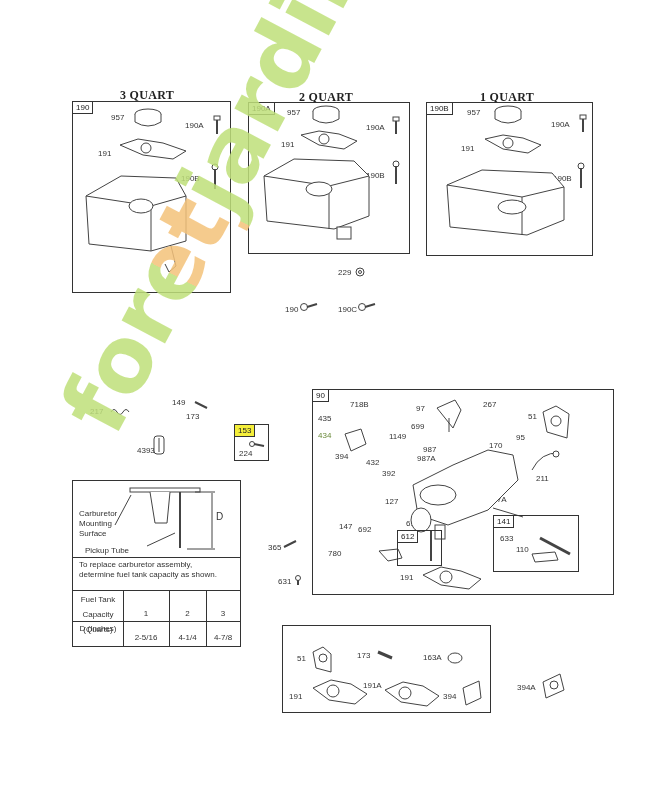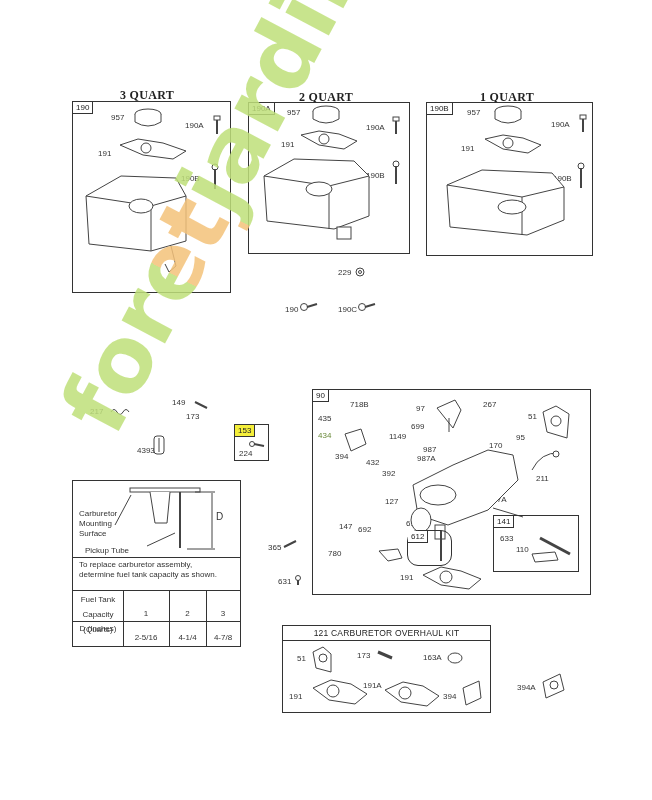--- a/index.html
+++ b/index.html
@@ -151,21 +151,21 @@
 
 <div class="box" style="left:234px;top:424px;width:33px;height:35px;">
   <div class="tag yellow">153</div>
   <svg width="16" height="8" style="left:14px;top:15px;">
       <circle cx="3" cy="4" r="2.5" fill="#fff" stroke="#444"></circle>
       <line x1="5" y1="4" x2="15" y2="6" stroke="#444" stroke-width="2"></line>
     </svg>
   <span class="lbl" style="left:4px;top:24px;">224</span>
 </div>
 
-<div class="box" style="left:312px;top:389px;width:277px;height:204px;">
+<div class="box" style="left:312px;top:389px;width:277px;height:204px;padding-left:23px;">
   <div class="tag">90</div>
   <span class="lbl" style="left:37px;top:10px;">718B</span>
   <span class="lbl" style="left:103px;top:14px;">97</span>
   <span class="lbl" style="left:170px;top:10px;">267</span>
   <span class="lbl" style="left:215px;top:22px;">51</span>
   <span class="lbl" style="left:5px;top:24px;">435</span>
   <span class="lbl" style="left:5px;top:41px;color:#6a8a3a;">434</span>
   <span class="lbl" style="left:22px;top:62px;">394</span>
   <span class="lbl" style="left:53px;top:68px;">432</span>
   <span class="lbl" style="left:76px;top:42px;">1149</span>
@@ -207,21 +207,21 @@
       <circle cx="25" cy="4" r="3" fill="#fff" stroke="#444"></circle>
     </svg>
   <svg width="25" height="14" style="left:65px;top:158px;">
       <path d="M1 3 L20 1 L24 10 L10 13 Z" fill="#fff" stroke="#444"></path>
     </svg>
   <svg width="62" height="26" style="left:108px;top:175px;">
       <path d="M2 10 L20 2 L40 6 L60 14 L48 24 L20 20 Z" fill="#fff" stroke="#444"></path>
       <circle cx="25" cy="12" r="6" fill="none" stroke="#444"></circle>
     </svg>
 
-  <div class="box" style="left:94px;top:140px;width:43px;height:34px;border-radius:11px;">
+  <div class="box" style="left:84px;top:140px;width:43px;height:34px;">
     <div class="tag">612</div>
     <svg width="6" height="30" style="left:30px;top:0px;">
         <line x1="3" y1="0" x2="3" y2="30" stroke="#444" stroke-width="2"></line>
       </svg>
   </div>
 
   <div class="box" style="left:180px;top:125px;width:84px;height:55px;">
     <div class="tag">141</div>
     <span class="lbl" style="left:6px;top:18px;">633</span>
     <span class="lbl" style="left:22px;top:29px;">110</span>
@@ -267,21 +267,20 @@
   <div class="nt-cell" style="left:50px;top:128px;width:46px;">1</div>
   <div class="nt-cell" style="left:96px;top:128px;width:37px;">2</div>
   <div class="nt-cell" style="left:133px;top:128px;width:34px;">3</div>
   <div class="nt-cell" style="left:2px;top:143px;width:46px;line-height:10px;">D (Inches)</div>
   <div class="nt-cell" style="left:50px;top:152px;width:46px;">2-5/16</div>
   <div class="nt-cell" style="left:96px;top:152px;width:37px;">4-1/4</div>
   <div class="nt-cell" style="left:133px;top:152px;width:34px;">4-7/8</div>
 </div>
 
 <div class="box" style="left:282px;top:625px;width:207px;height:86px;">
-  <div class="kit-header">121 CARBURETOR OVERHAUL KIT</div>
   <span class="lbl" style="left:14px;top:28px;">51</span>
   <svg width="22" height="28" style="left:28px;top:20px;">
       <path d="M2 6 L12 1 L20 8 L20 26 L5 22 Z" fill="#fff" stroke="#444"></path>
       <circle cx="12" cy="12" r="4" fill="none" stroke="#444"></circle>
     </svg>
   <span class="lbl" style="left:74px;top:25px;">173</span>
   <svg width="16" height="8" style="left:94px;top:25px;">
       <line x1="1" y1="1" x2="15" y2="7" stroke="#444" stroke-width="3"></line>
     </svg>
   <span class="lbl" style="left:140px;top:27px;">163A</span>

